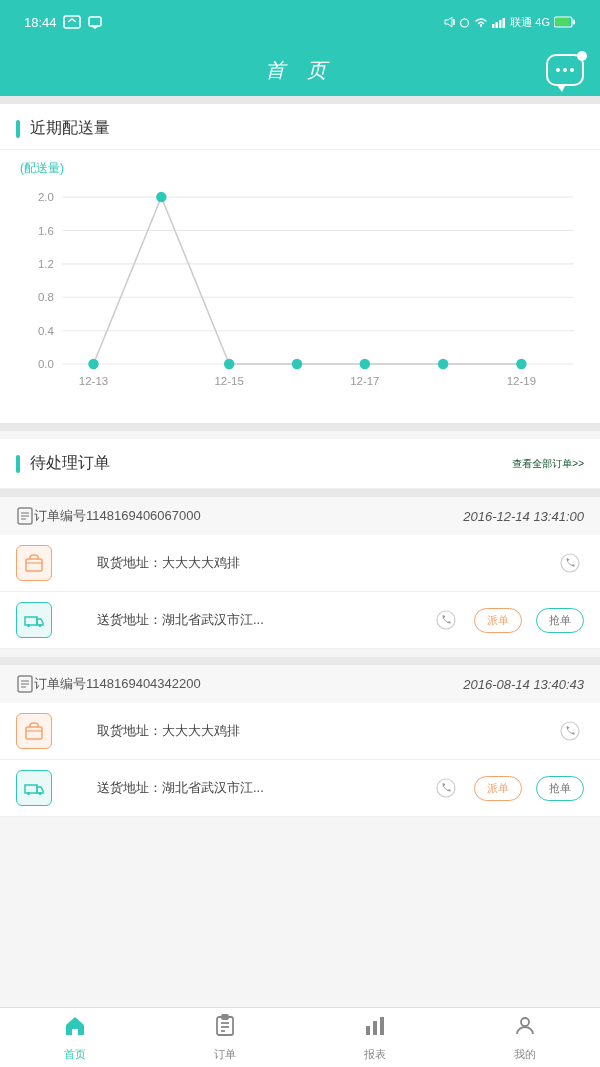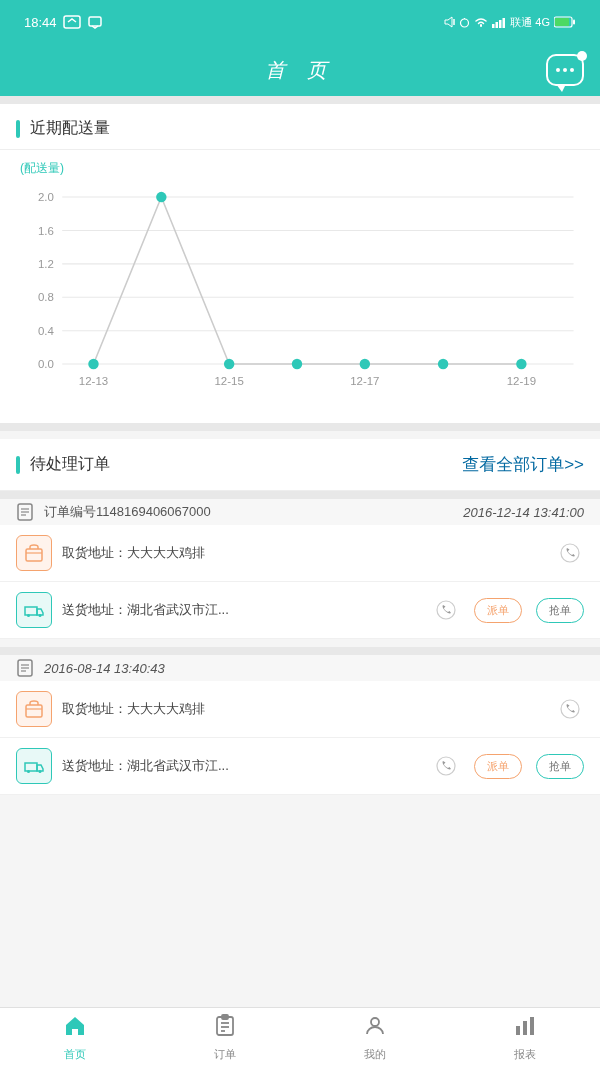--- a/index.html
+++ b/index.html
@@ -147,35 +147,35 @@
       align-items: center;
       justify-content: space-between;
       padding: 14px 16px;
       border-bottom: 1px solid #eeeeee;
     }
     .orders-title-wrap {
       display: flex;
       align-items: center;
     }
     .view-all-link {
-      color: #0369a1;
-      font-size: 17px;
+      color: #14532d;
+      font-size: 10px;
     }
 
     
     .order-card {
       background: white;
       margin-bottom: 8px;
     }
     .order-header-row {
       background: #f7f7f7;
       display: flex;
       align-items: center;
-      padding: 4px 16px;
-      gap: 10px;
+      padding: 10px 16px;
+      gap: 0;
     }
     .order-id-text {
       font-size: 13px;
       color: #555;
       flex: 1;
     }
     .order-time-text {
       font-size: 13px;
       color: #555;
       font-style: italic;
@@ -195,20 +195,21 @@
       align-items: center;
       justify-content: center;
       flex-shrink: 0;
     }
     .icon-pickup { background: #fff3ec; border: 1.5px solid #f5a36e; }
     .icon-delivery { background: #e8f9f7; border: 1.5px solid #2ec8b8; }
     .order-row-text {
       font-size: 13px;
       color: #444;
       flex: 1;
+      margin-left: 35px;
     }
     .phone-icon-btn {
       width: 28px;
       height: 28px;
       display: flex;
       align-items: center;
       justify-content: center;
     }
     .action-btn {
       border: 1.5px solid;
@@ -421,20 +422,21 @@
   <div class="separator-line"></div>
 
   <div class="order-card">
     <div class="order-header-row">
       <svg width="18" height="18" viewBox="0 0 18 18">
         <rect x="2" y="1" width="14" height="16" rx="2" fill="none" stroke="#888" stroke-width="1.5"></rect>
         <line x1="5" y1="6" x2="13" y2="6" stroke="#888" stroke-width="1.2"></line>
         <line x1="5" y1="9" x2="13" y2="9" stroke="#888" stroke-width="1.2"></line>
         <line x1="5" y1="12" x2="10" y2="12" stroke="#888" stroke-width="1.2"></line>
       </svg>
+      <span class="order-id-text">订单编号1148169404342200</span>
       <span class="order-time-text">2016-08-14 13:40:43</span>
     </div>
 
     <div class="order-row">
       <div class="order-row-icon icon-pickup">
         <svg width="22" height="22" viewBox="0 0 22 22">
           <rect x="3" y="7" width="16" height="12" rx="1.5" fill="none" stroke="#f5a36e" stroke-width="1.5"></rect>
           <path d="M7 7 L7 5 Q7 3 11 3 Q15 3 15 5 L15 7" fill="none" stroke="#f5a36e" stroke-width="1.5"></path>
           <line x1="3" y1="11" x2="19" y2="11" stroke="#f5a36e" stroke-width="1.2"></line>
         </svg>
@@ -490,31 +492,31 @@
         <line x1="8" y1="13" x2="16" y2="13"></line>
         <line x1="8" y1="17" x2="12" y2="17"></line>
         <rect x="9" y="1" width="6" height="4" rx="1"></rect>
       </svg>
     </span>
     <span class="nav-label">订单</span>
   </div>
 
   <div class="nav-item">
     <span class="nav-icon">
-      <svg width="24" height="24" viewBox="0 0 24 24" fill="none" stroke="#888" stroke-width="1.8">
-        <circle cx="12" cy="8" r="4"></circle>
-        <path d="M4 20 C4 16 8 13 12 13 C16 13 20 16 20 20"></path>
-      </svg>
-    </span>
-    <span class="nav-label">我的</span>
-  </div>
-
-  <div class="nav-item">
-    <span class="nav-icon">
       <svg width="24" height="24" viewBox="0 0 24 24" fill="#888">
         <rect x="3" y="12" width="4" height="9"></rect>
         <rect x="10" y="7" width="4" height="14"></rect>
         <rect x="17" y="3" width="4" height="18"></rect>
       </svg>
     </span>
     <span class="nav-label">报表</span>
   </div>
+
+  <div class="nav-item">
+    <span class="nav-icon">
+      <svg width="24" height="24" viewBox="0 0 24 24" fill="none" stroke="#888" stroke-width="1.8">
+        <circle cx="12" cy="8" r="4"></circle>
+        <path d="M4 20 C4 16 8 13 12 13 C16 13 20 16 20 20"></path>
+      </svg>
+    </span>
+    <span class="nav-label">我的</span>
+  </div>
 </div>
 
 </body></html>

